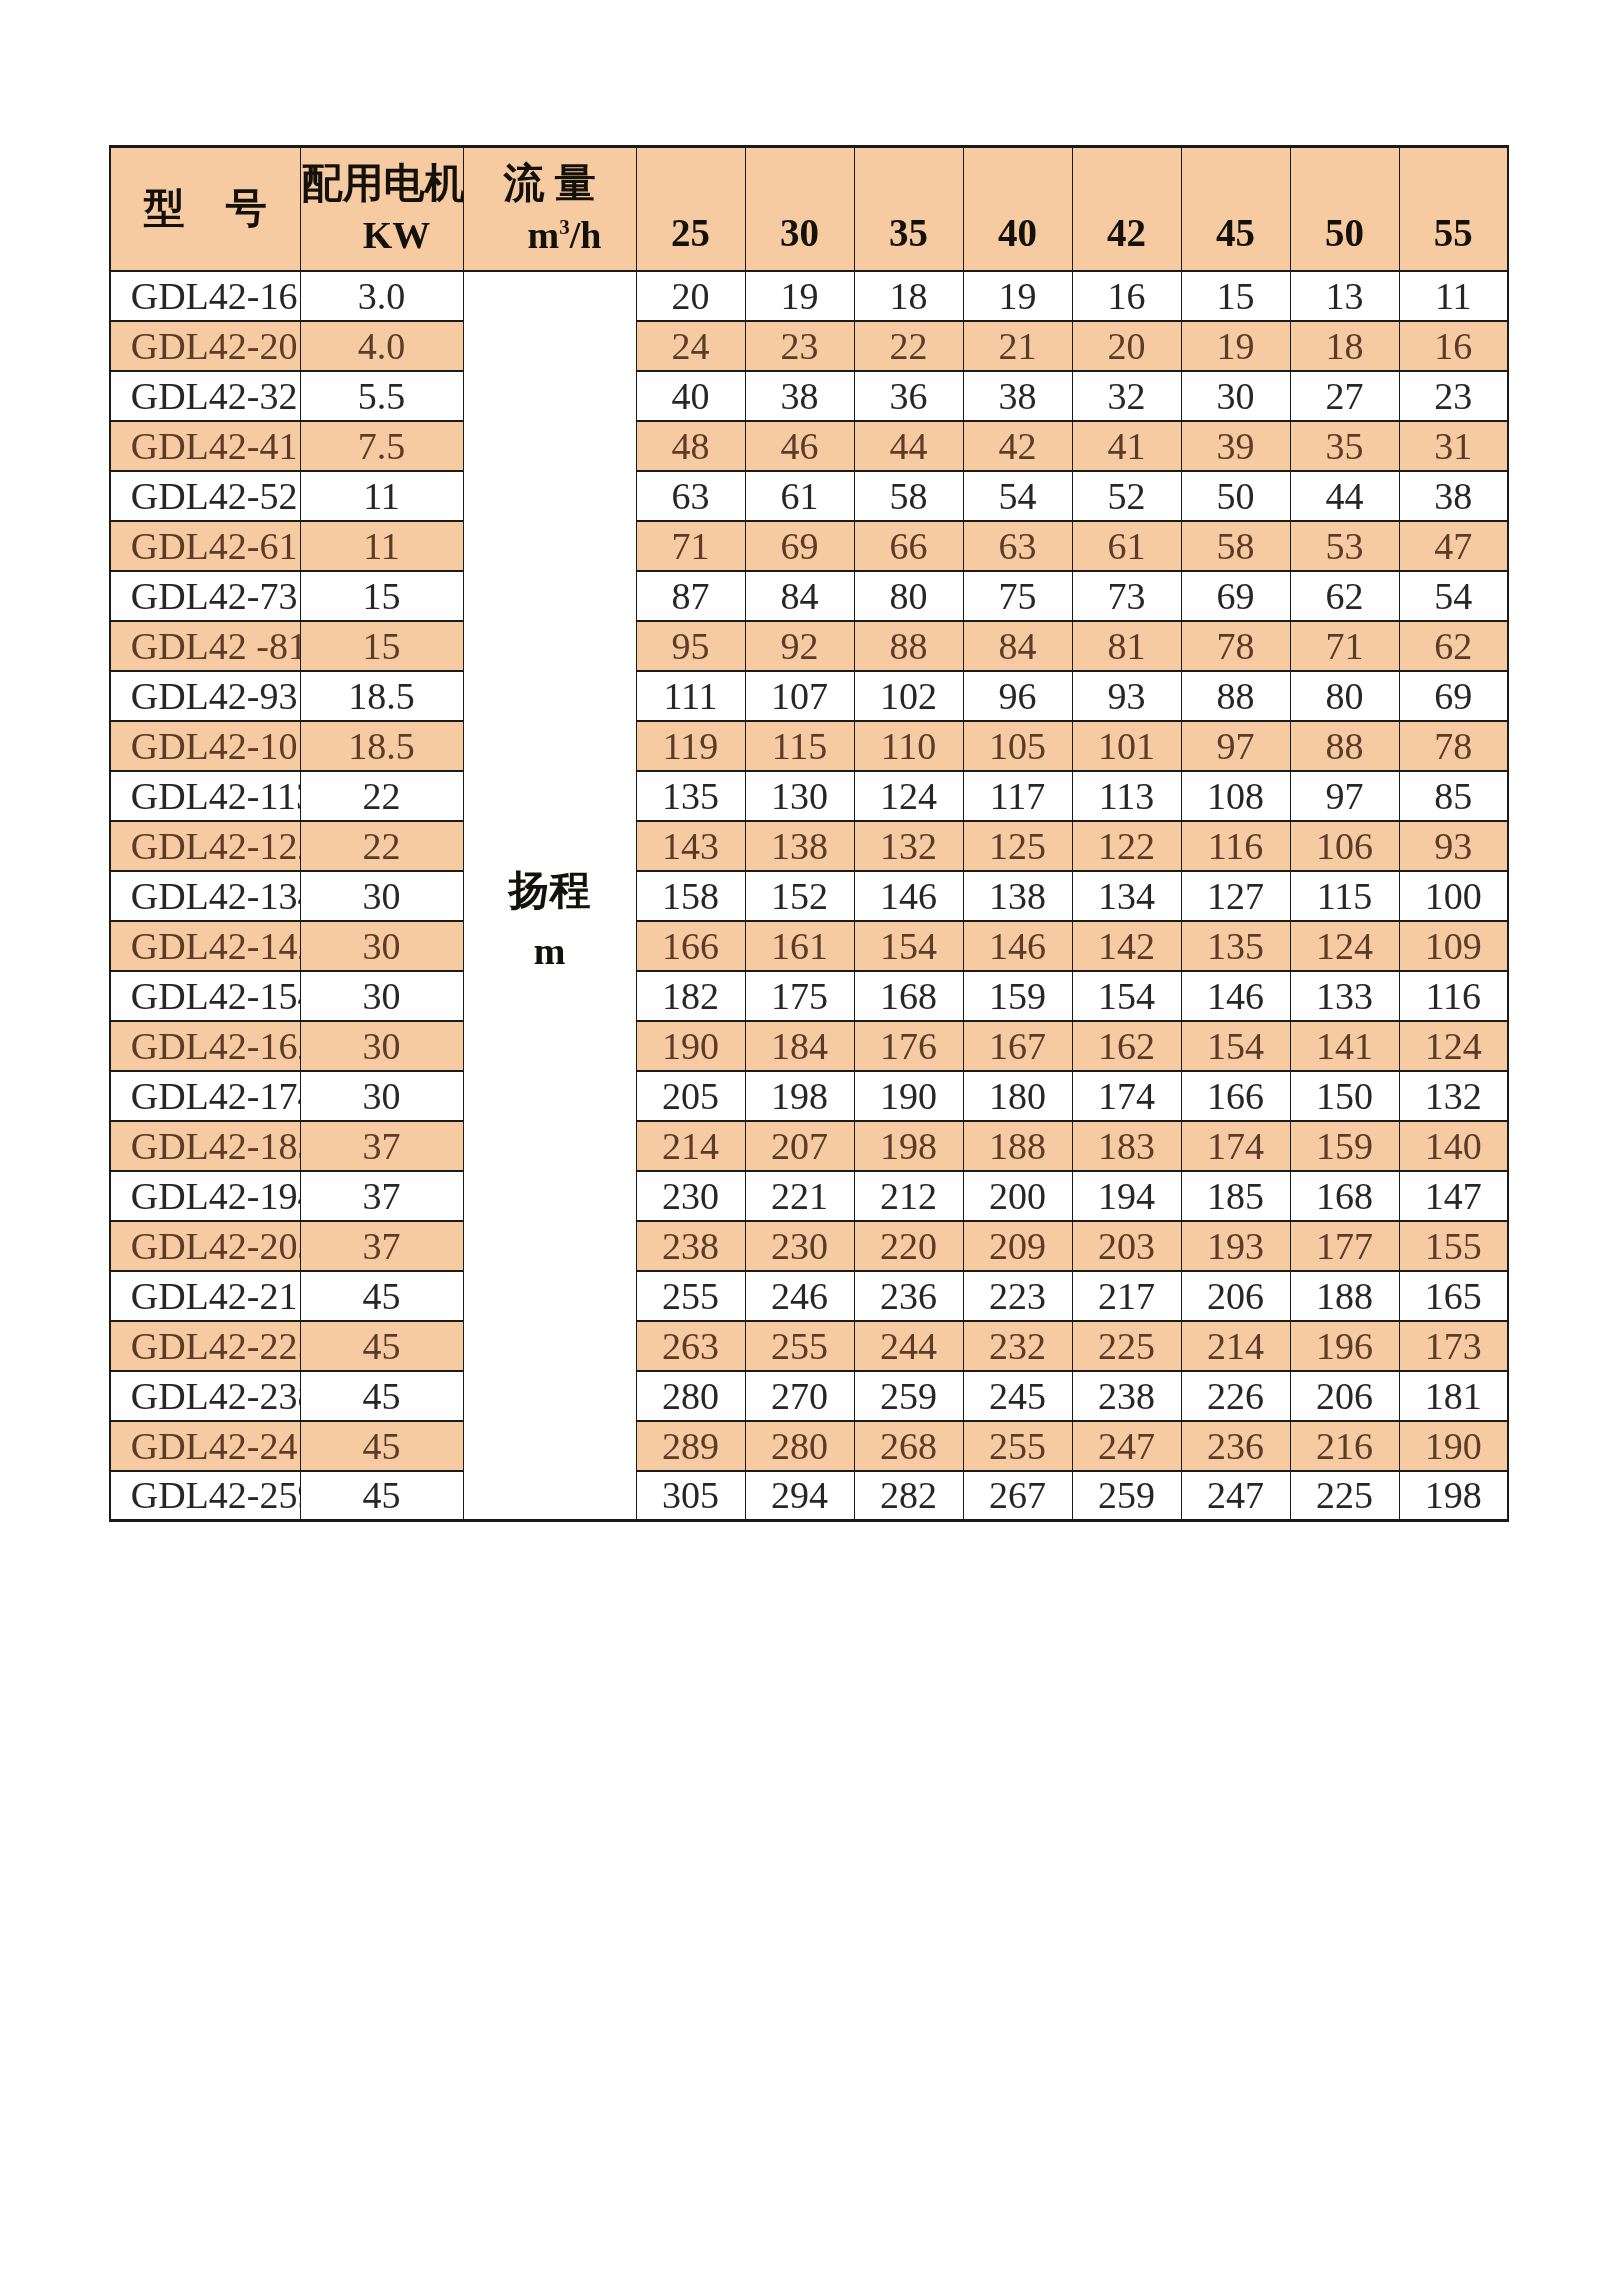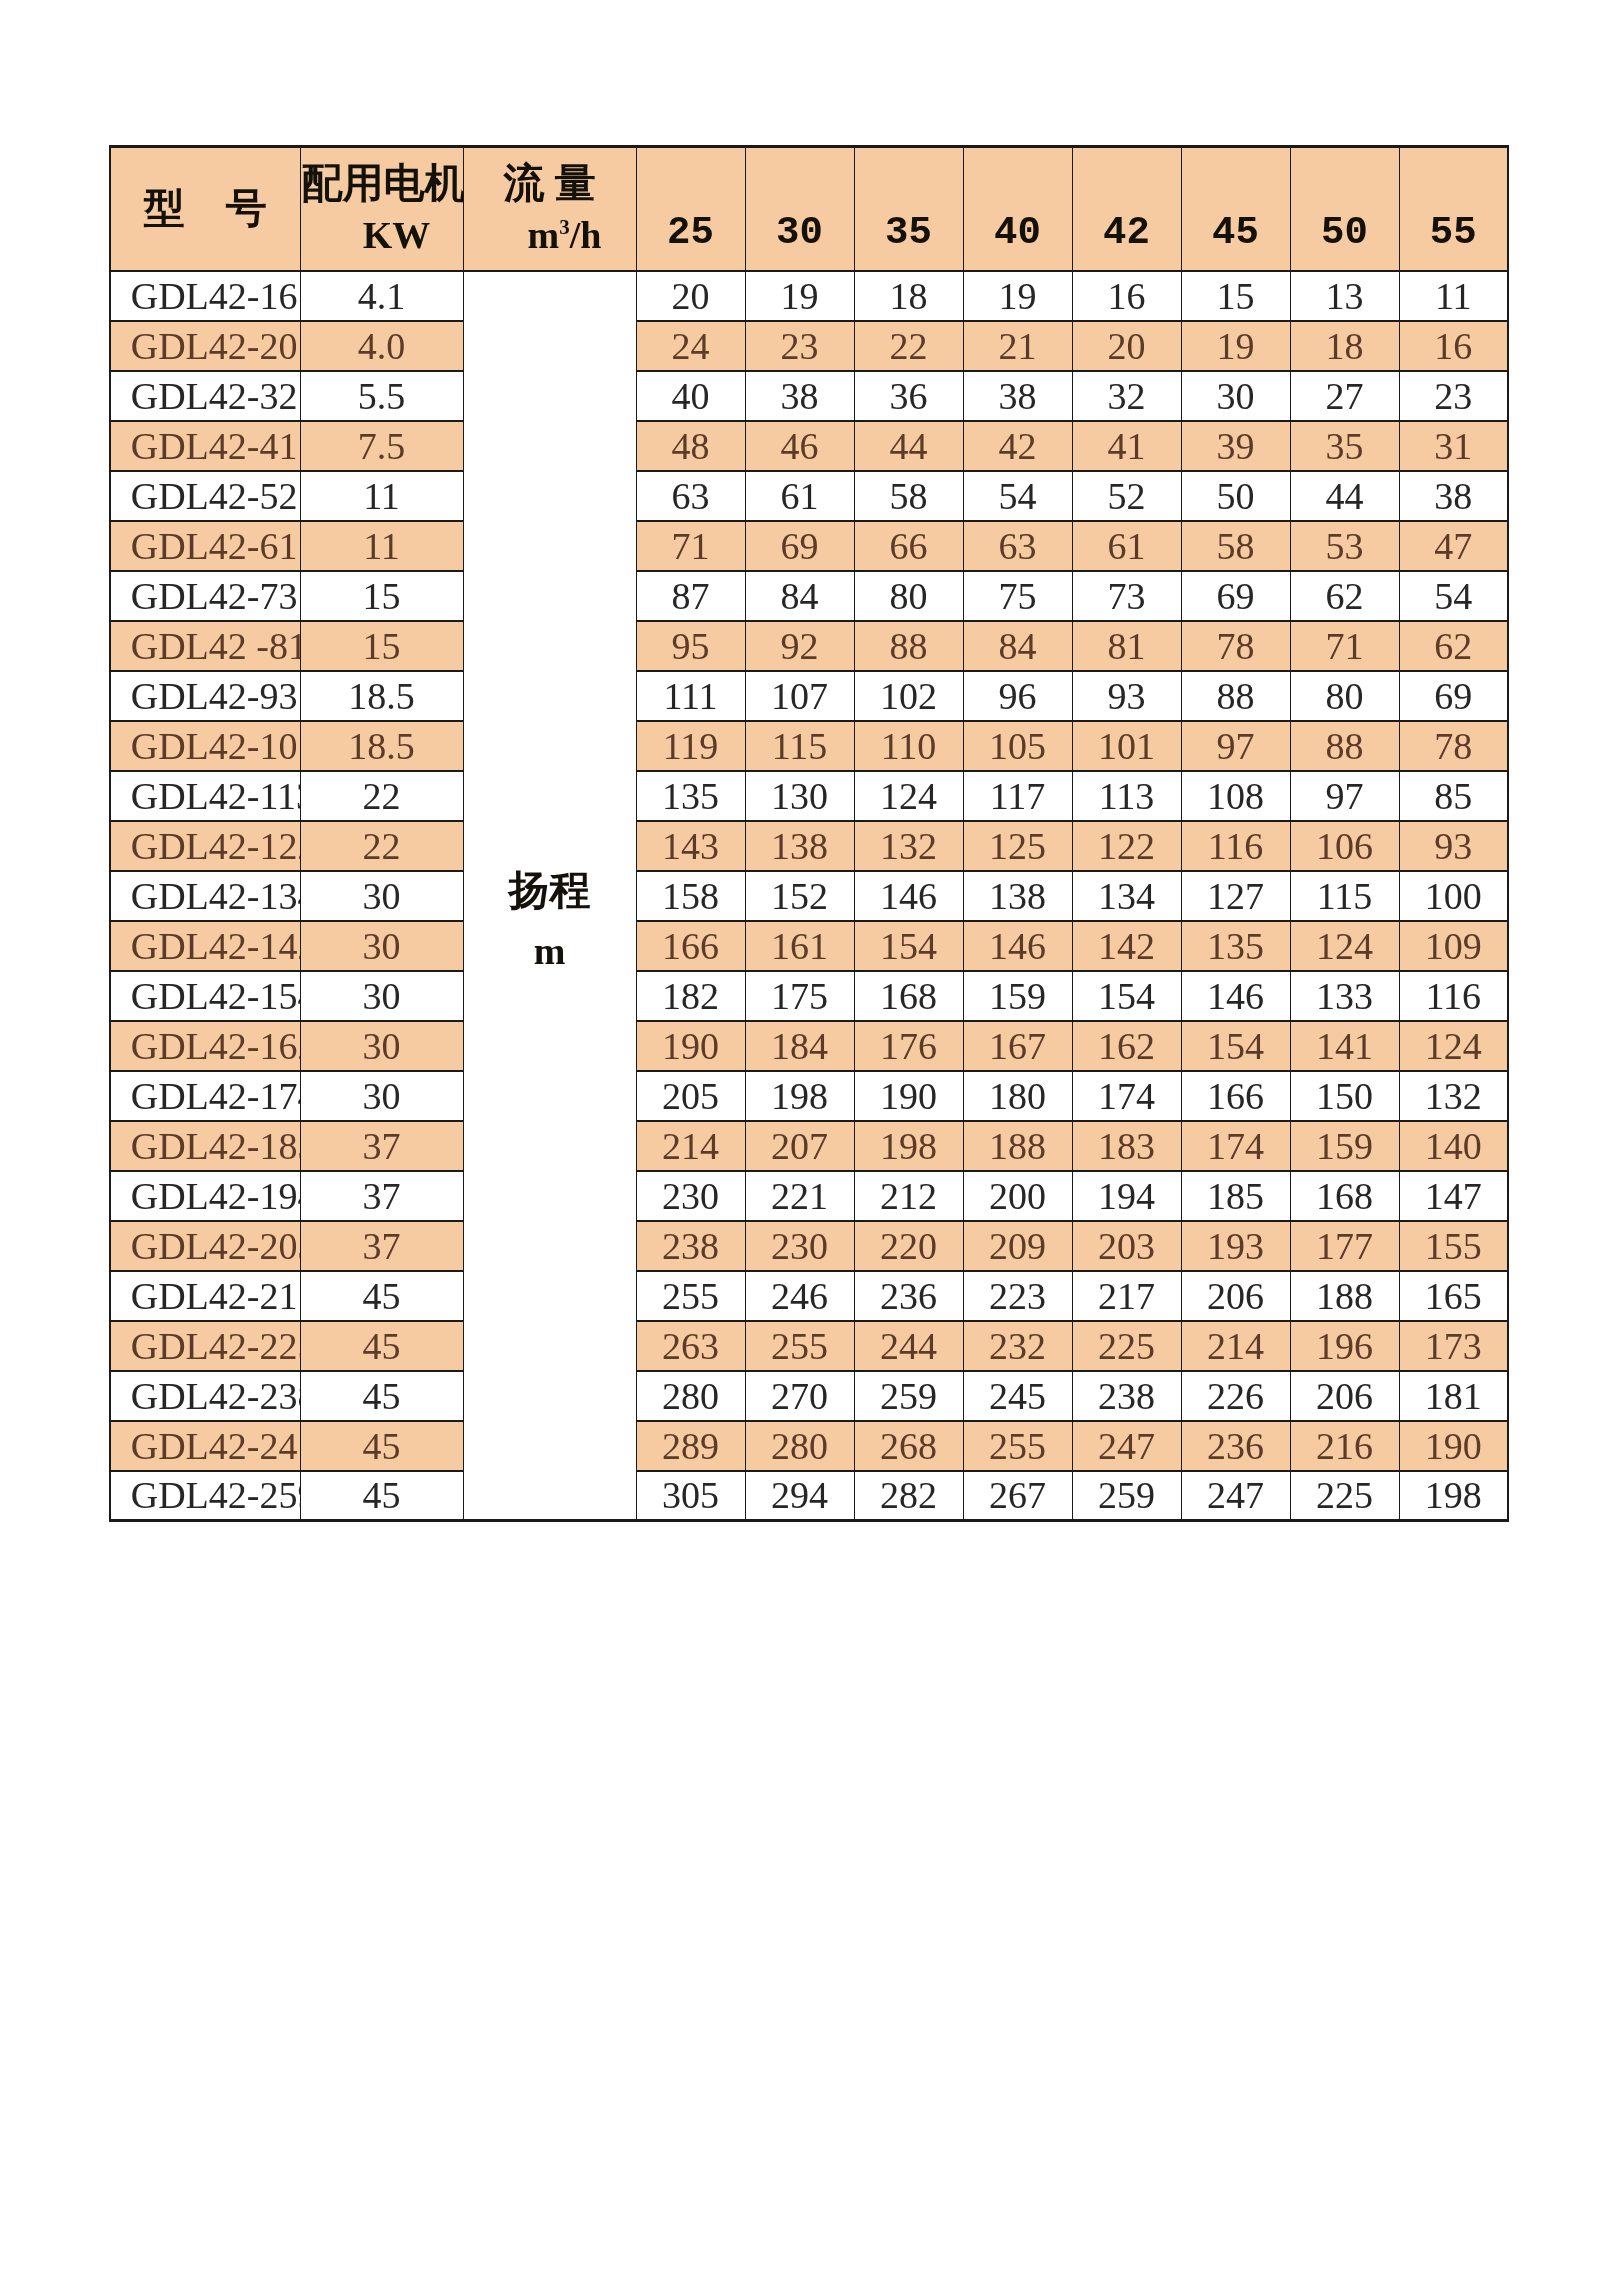--- a/index.html
+++ b/index.html
@@ -21,21 +21,21 @@
     overflow:hidden;white-space:nowrap;
   }
   thead tr{height:124px;}
   tbody tr{height:50px;}
 
   thead th{
     background:#f6cba1;color:#14100a;font-weight:bold;
     font-size:41px;line-height:1.3;
   }
   thead th .h2{font-size:38px;font-weight:bold;padding-left:30px;}
-  thead th.c-num-h{font-size:39px;padding-top:50px;font-family:Liberation Mono, monospace;}
+  thead th.c-num-h{font-size:39px;padding-top:50px;}
   .unit sup{font-size:0.55em;}
 
   tbody td{font-size:38px;color:#262626;background:#ffffff;}
   tbody td.c-model{text-align:left;padding-left:19.7px;}
   tbody tr.alt td{background:#f6cba1;color:#5d3b28;}
 
   td.c-merged{
     background:#ffffff !important;color:#14100a !important;
     font-weight:bold;font-size:41px;line-height:1.55;
     vertical-align:middle;padding-top:50px;white-space:normal;
@@ -77,21 +77,21 @@
         <th class="c-num-h">40</th>
         <th class="c-num-h">42</th>
         <th class="c-num-h">45</th>
         <th class="c-num-h">50</th>
         <th class="c-num-h">55</th>
       </tr>
     </thead>
     <tbody>
         <tr>
           <td class="c-model">GDL42-16</td>
-          <td class="c-kw">4.1</td>
+          <td class="c-kw">3.0</td>
           <td class="c-merged" rowspan="25">
             <div>扬程</div>
             <div class="unit-line">m</div>
           </td>
           <td class="c-num">20</td>
           <td class="c-num">19</td>
           <td class="c-num">18</td>
           <td class="c-num">19</td>
           <td class="c-num">16</td>
           <td class="c-num">15</td>

